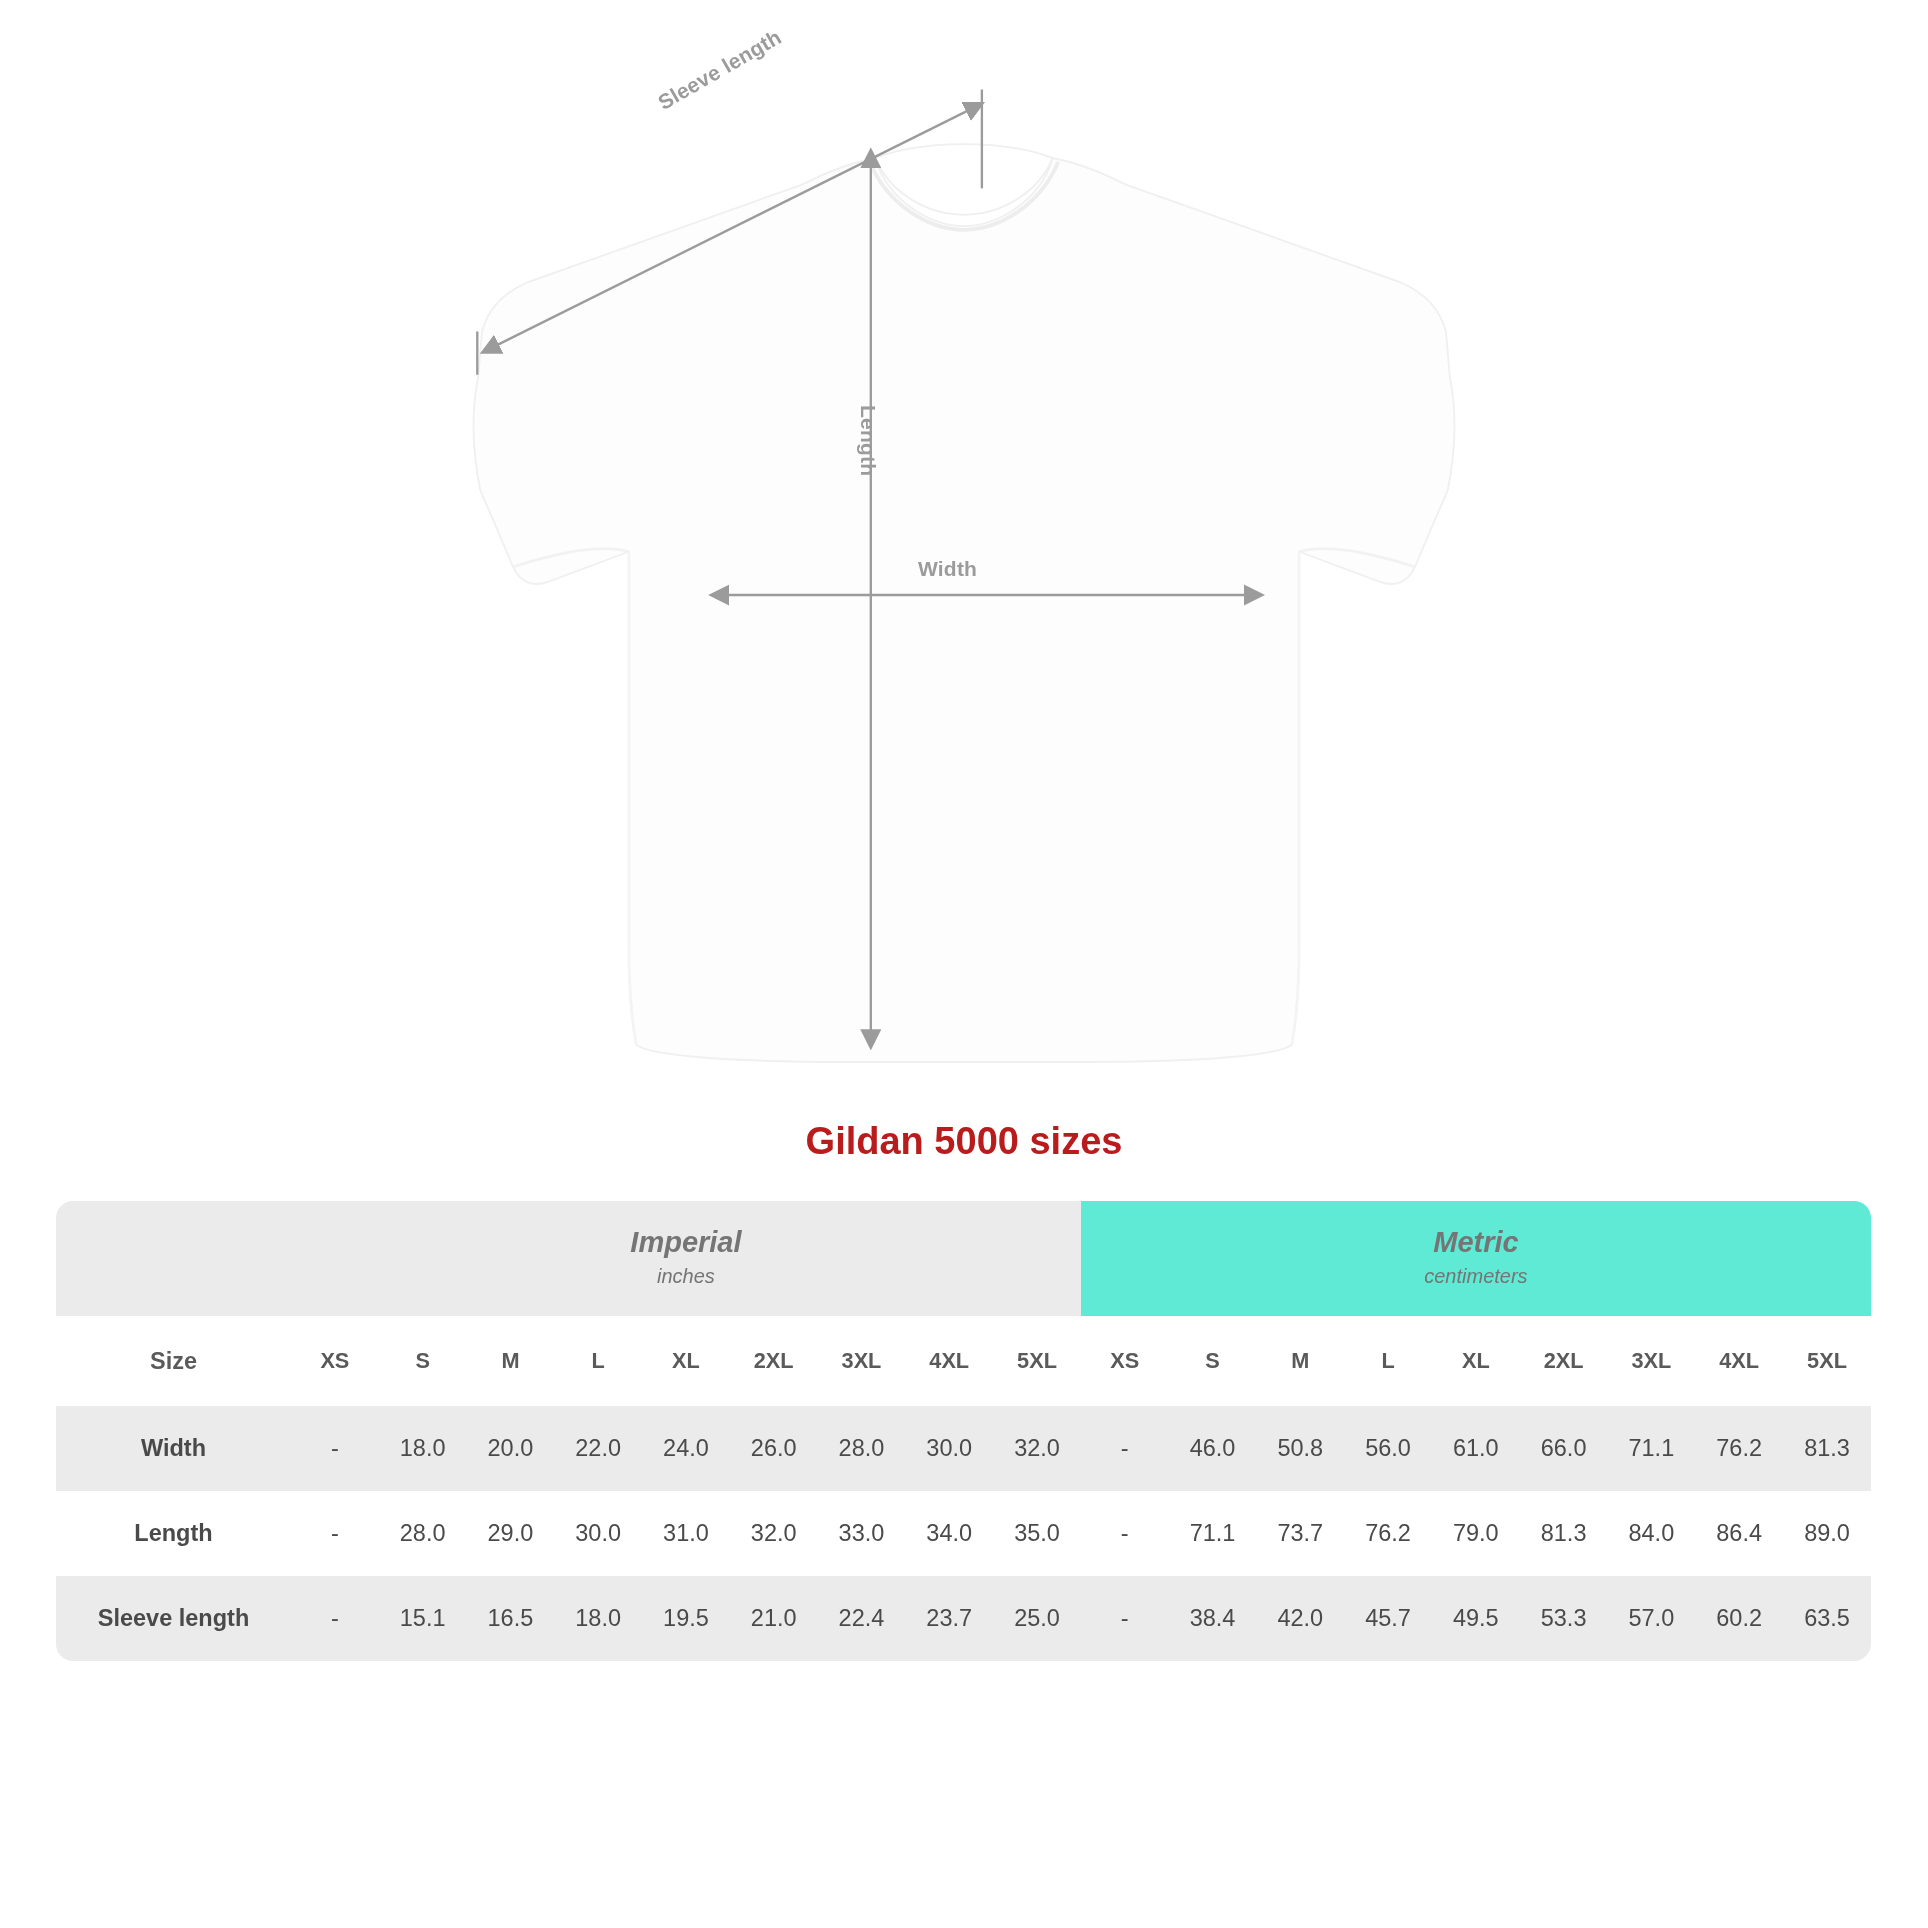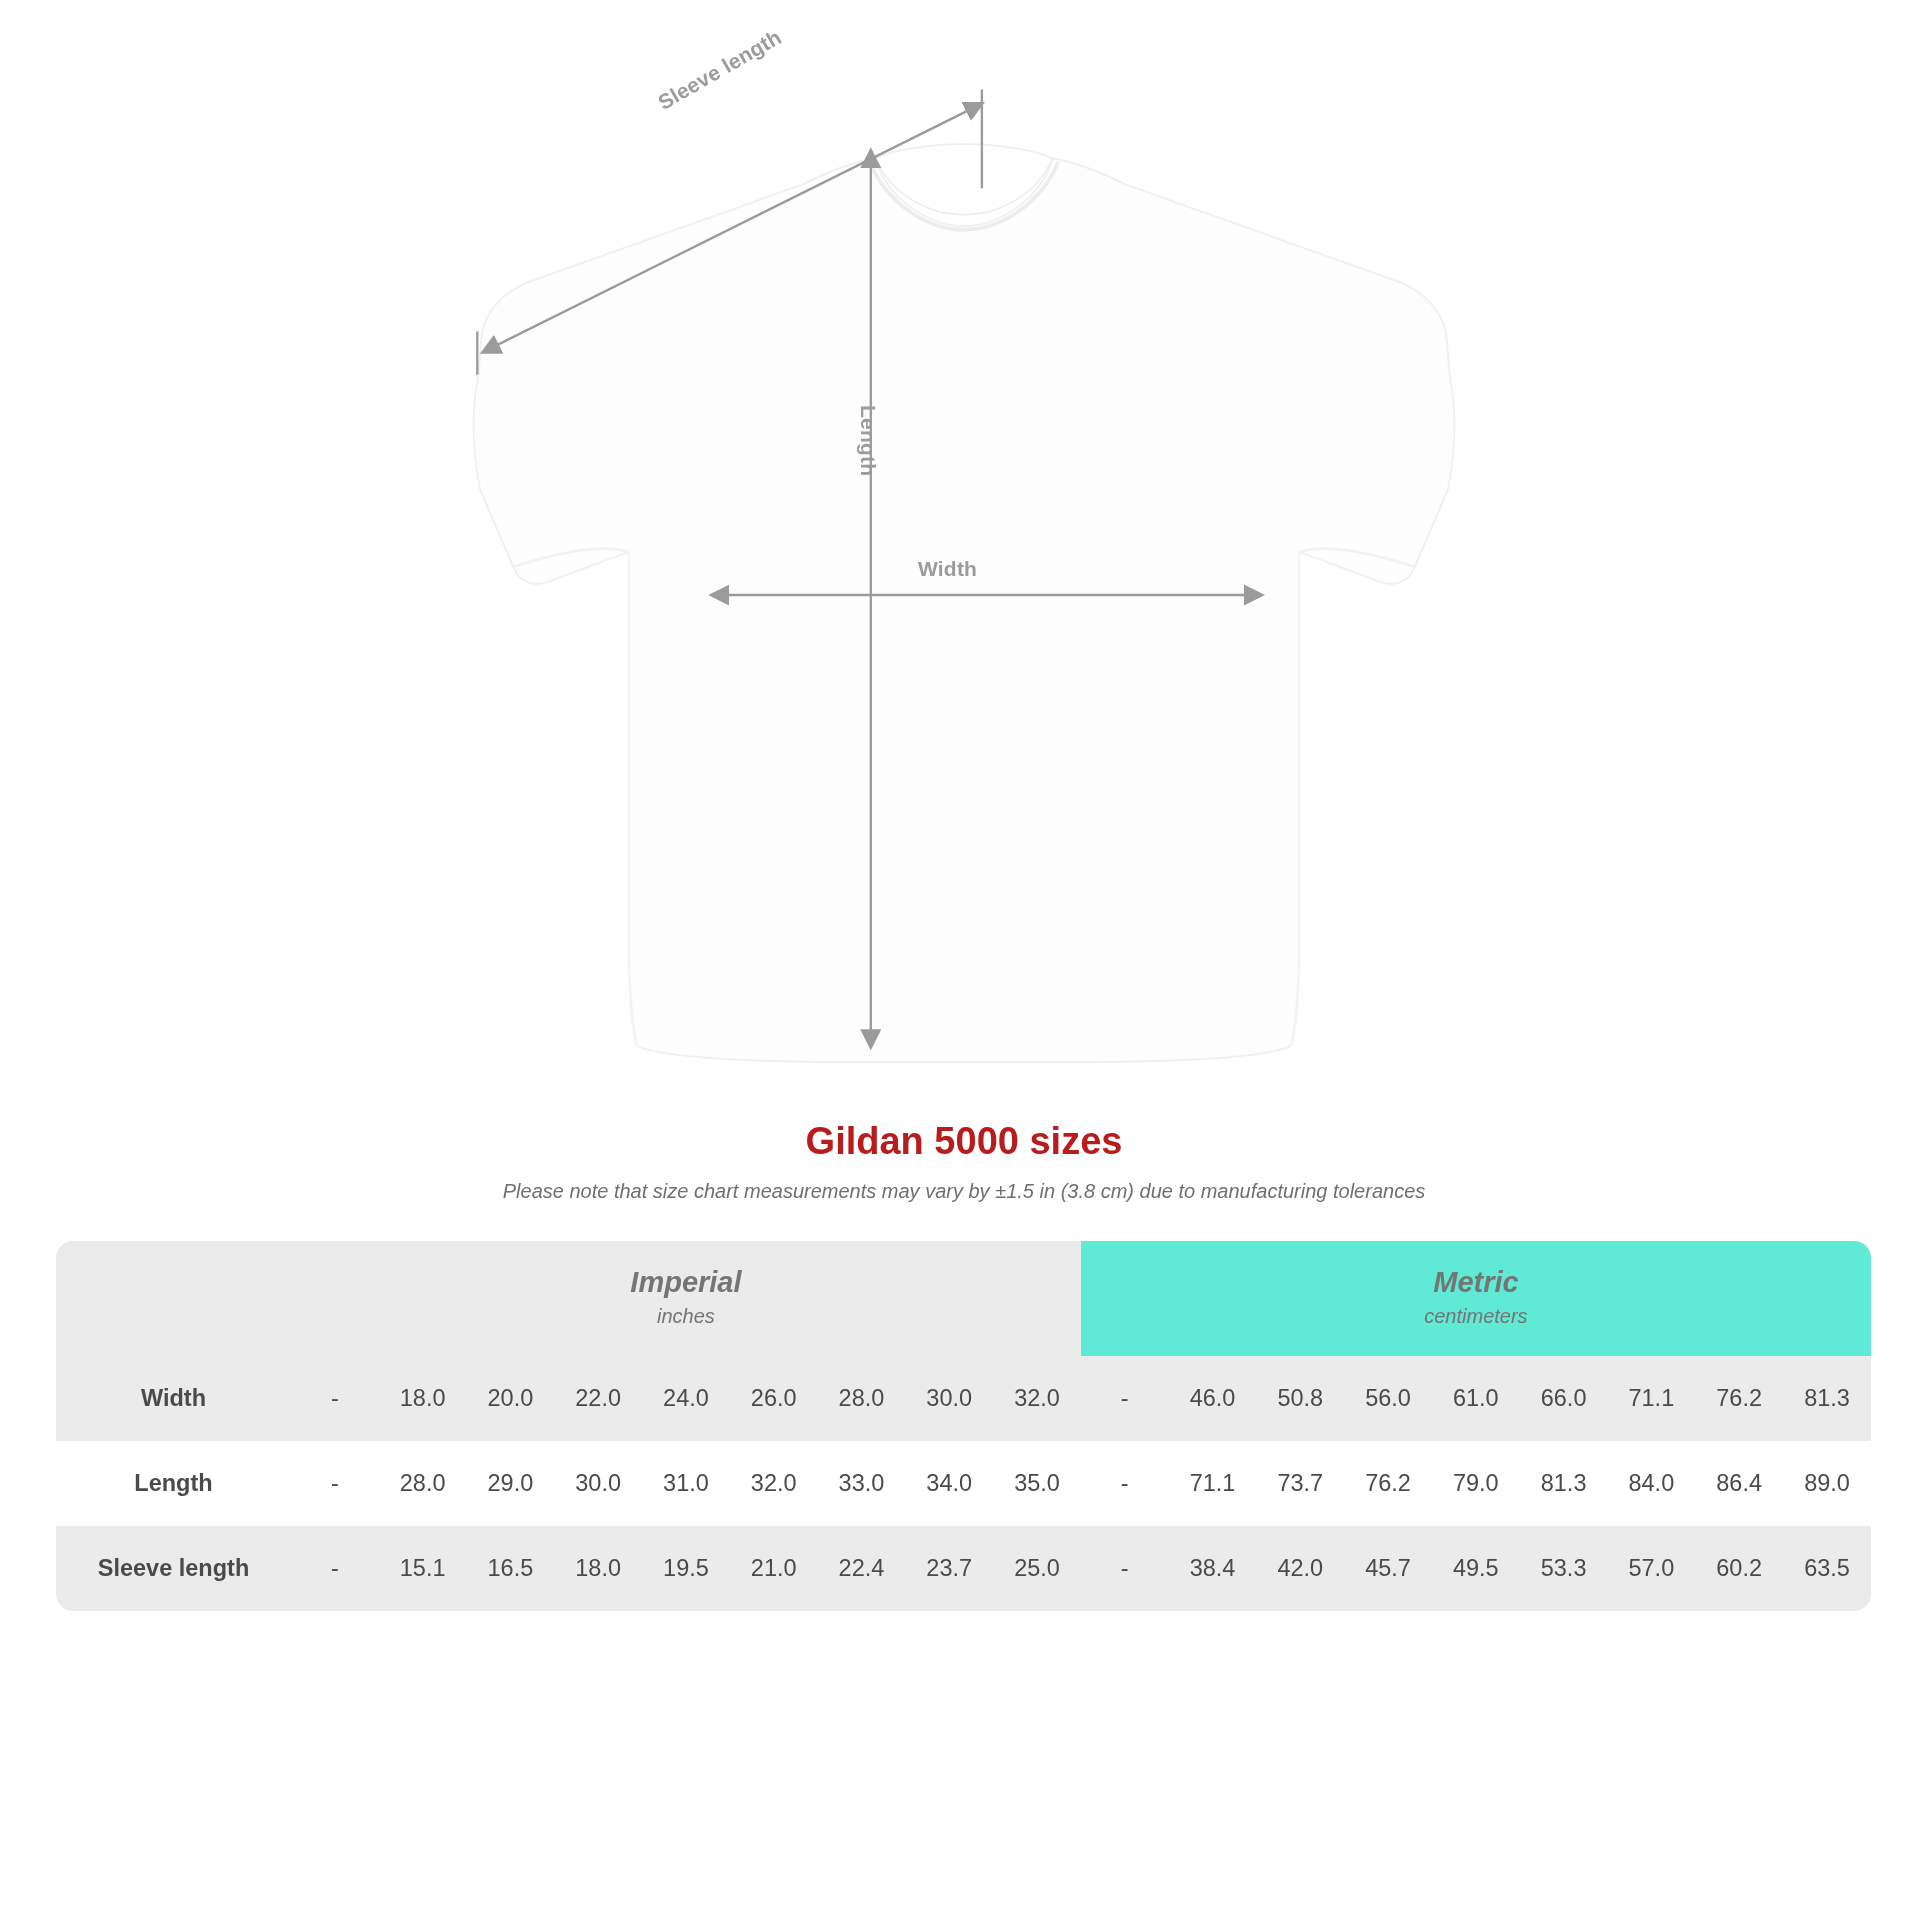--- a/index.html
+++ b/index.html
@@ -213,38 +213,58 @@
       </g>
     </svg>
 
     <div class="dim-label lbl-sleeve">Sleeve length</div>
     <div class="dim-label lbl-length">Length</div>
     <div class="dim-label lbl-width">Width</div>
   </div>
 
   <div class="title-block">
     <h1 class="chart-title">Gildan 5000 sizes</h1>
-    <p class="chart-note">Please note that size chart measurements may vary by ±1.5 in (3.8 cm) due to manufacturing tolerances</p>
   </div>
 
   <div class="table-wrap">
     <table class="size-table">
       <tbody>
           <tr>
         <td class="unit-head corner-tl rowlabel"></td>
         <td class="unit-head" colspan="9">
           <div class="unit-name">Imperial</div>
           <div class="unit-sub">inches</div>
         </td>
         <td class="unit-head corner-tr" colspan="9">
           <div class="unit-name">Metric</div>
           <div class="unit-sub">centimeters</div>
         </td>
       </tr>
 
+      <tr class="head-row plain">
+        <td class="rowlabel">Size</td>
+        <td class="cell">XS</td>
+        <td class="cell">S</td>
+        <td class="cell">M</td>
+        <td class="cell">L</td>
+        <td class="cell">XL</td>
+        <td class="cell">2XL</td>
+        <td class="cell">3XL</td>
+        <td class="cell">4XL</td>
+        <td class="cell">5XL</td>
+        <td class="cell">XS</td>
+        <td class="cell">S</td>
+        <td class="cell">M</td>
+        <td class="cell">L</td>
+        <td class="cell">XL</td>
+        <td class="cell">2XL</td>
+        <td class="cell">3XL</td>
+        <td class="cell">4XL</td>
+        <td class="cell">5XL</td>
+      </tr>
 
       <tr class="data-row shade">
         <td class="rowlabel first-cell">Width</td>
         <td class="cell">-</td>
         <td class="cell">18.0</td>
         <td class="cell">20.0</td>
         <td class="cell">22.0</td>
         <td class="cell">24.0</td>
         <td class="cell">26.0</td>
         <td class="cell">28.0</td>

